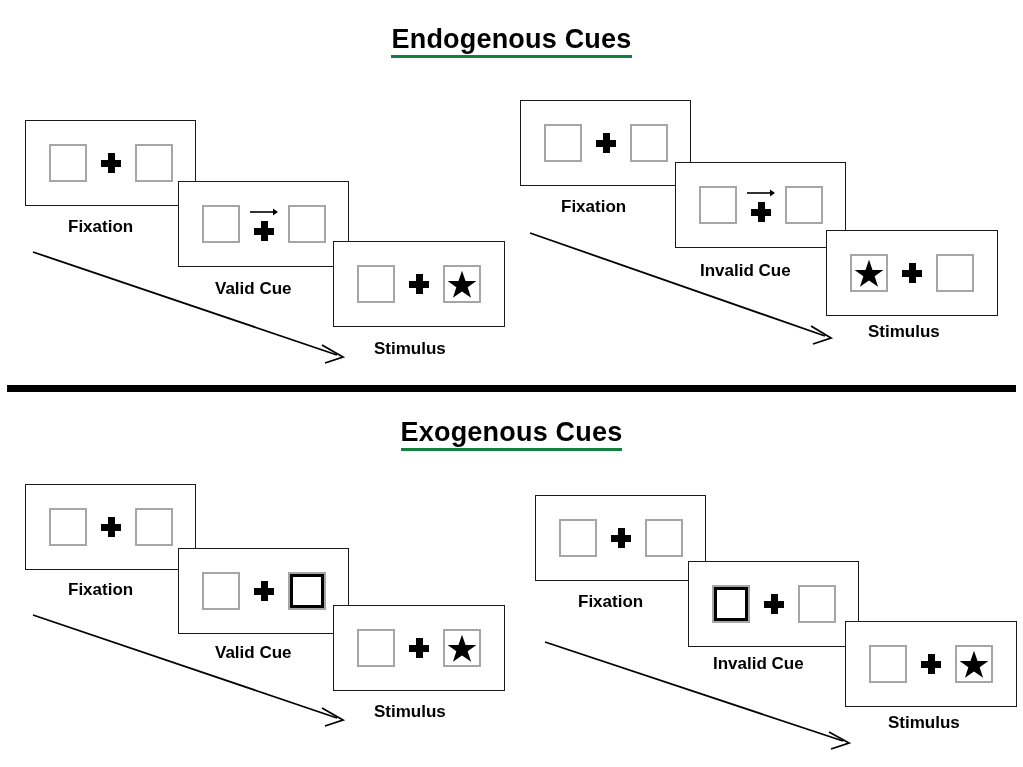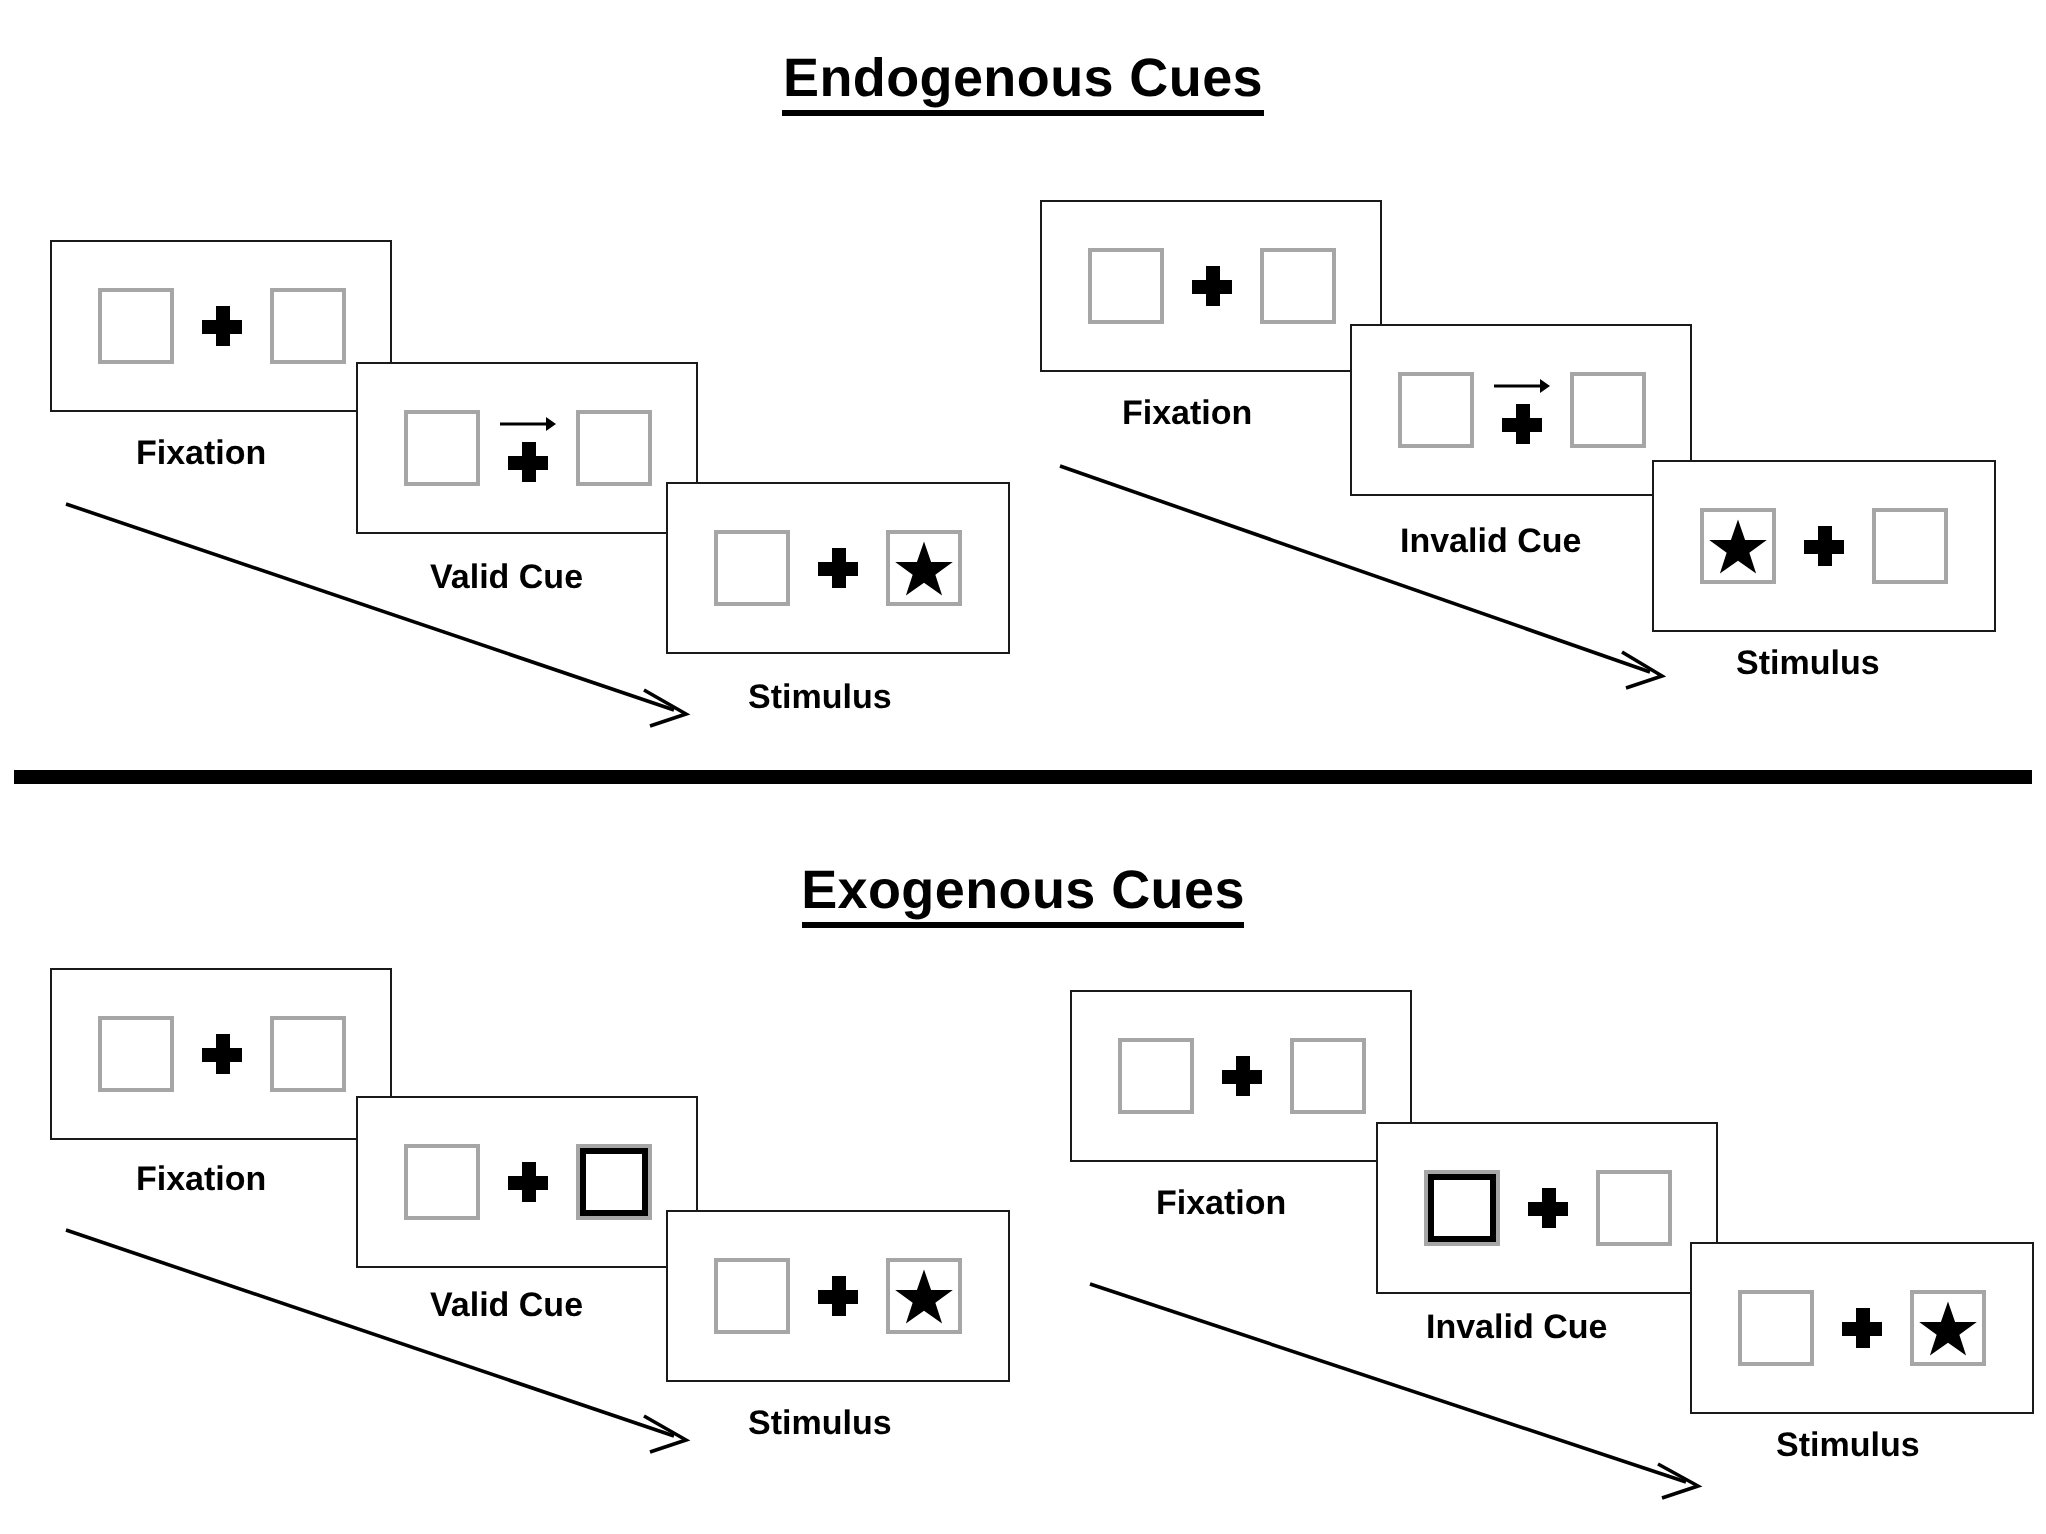--- a/index.html
+++ b/index.html
@@ -20,25 +20,25 @@
   .section-title {
     position: absolute;
     width: 100%;
     left: 0;
     text-align: center;
     font-size: 27px;
     font-weight: bold;
     letter-spacing: 0.2px;
   }
   .section-title span {
-    border-bottom: 3px solid #000000;
+    border-bottom: 3px solid #15803d;
     padding-bottom: 1px;
   }
   #title-endogenous { top: 24px; }
-  #title-exogenous  { top: 430px; }
+  #title-exogenous  { top: 417px; }
 
   
   #panel-divider {
     position: absolute;
     left: 7px;
     top: 385px;
     width: 1009px;
     height: 7px;
     background: #000000;
   }

